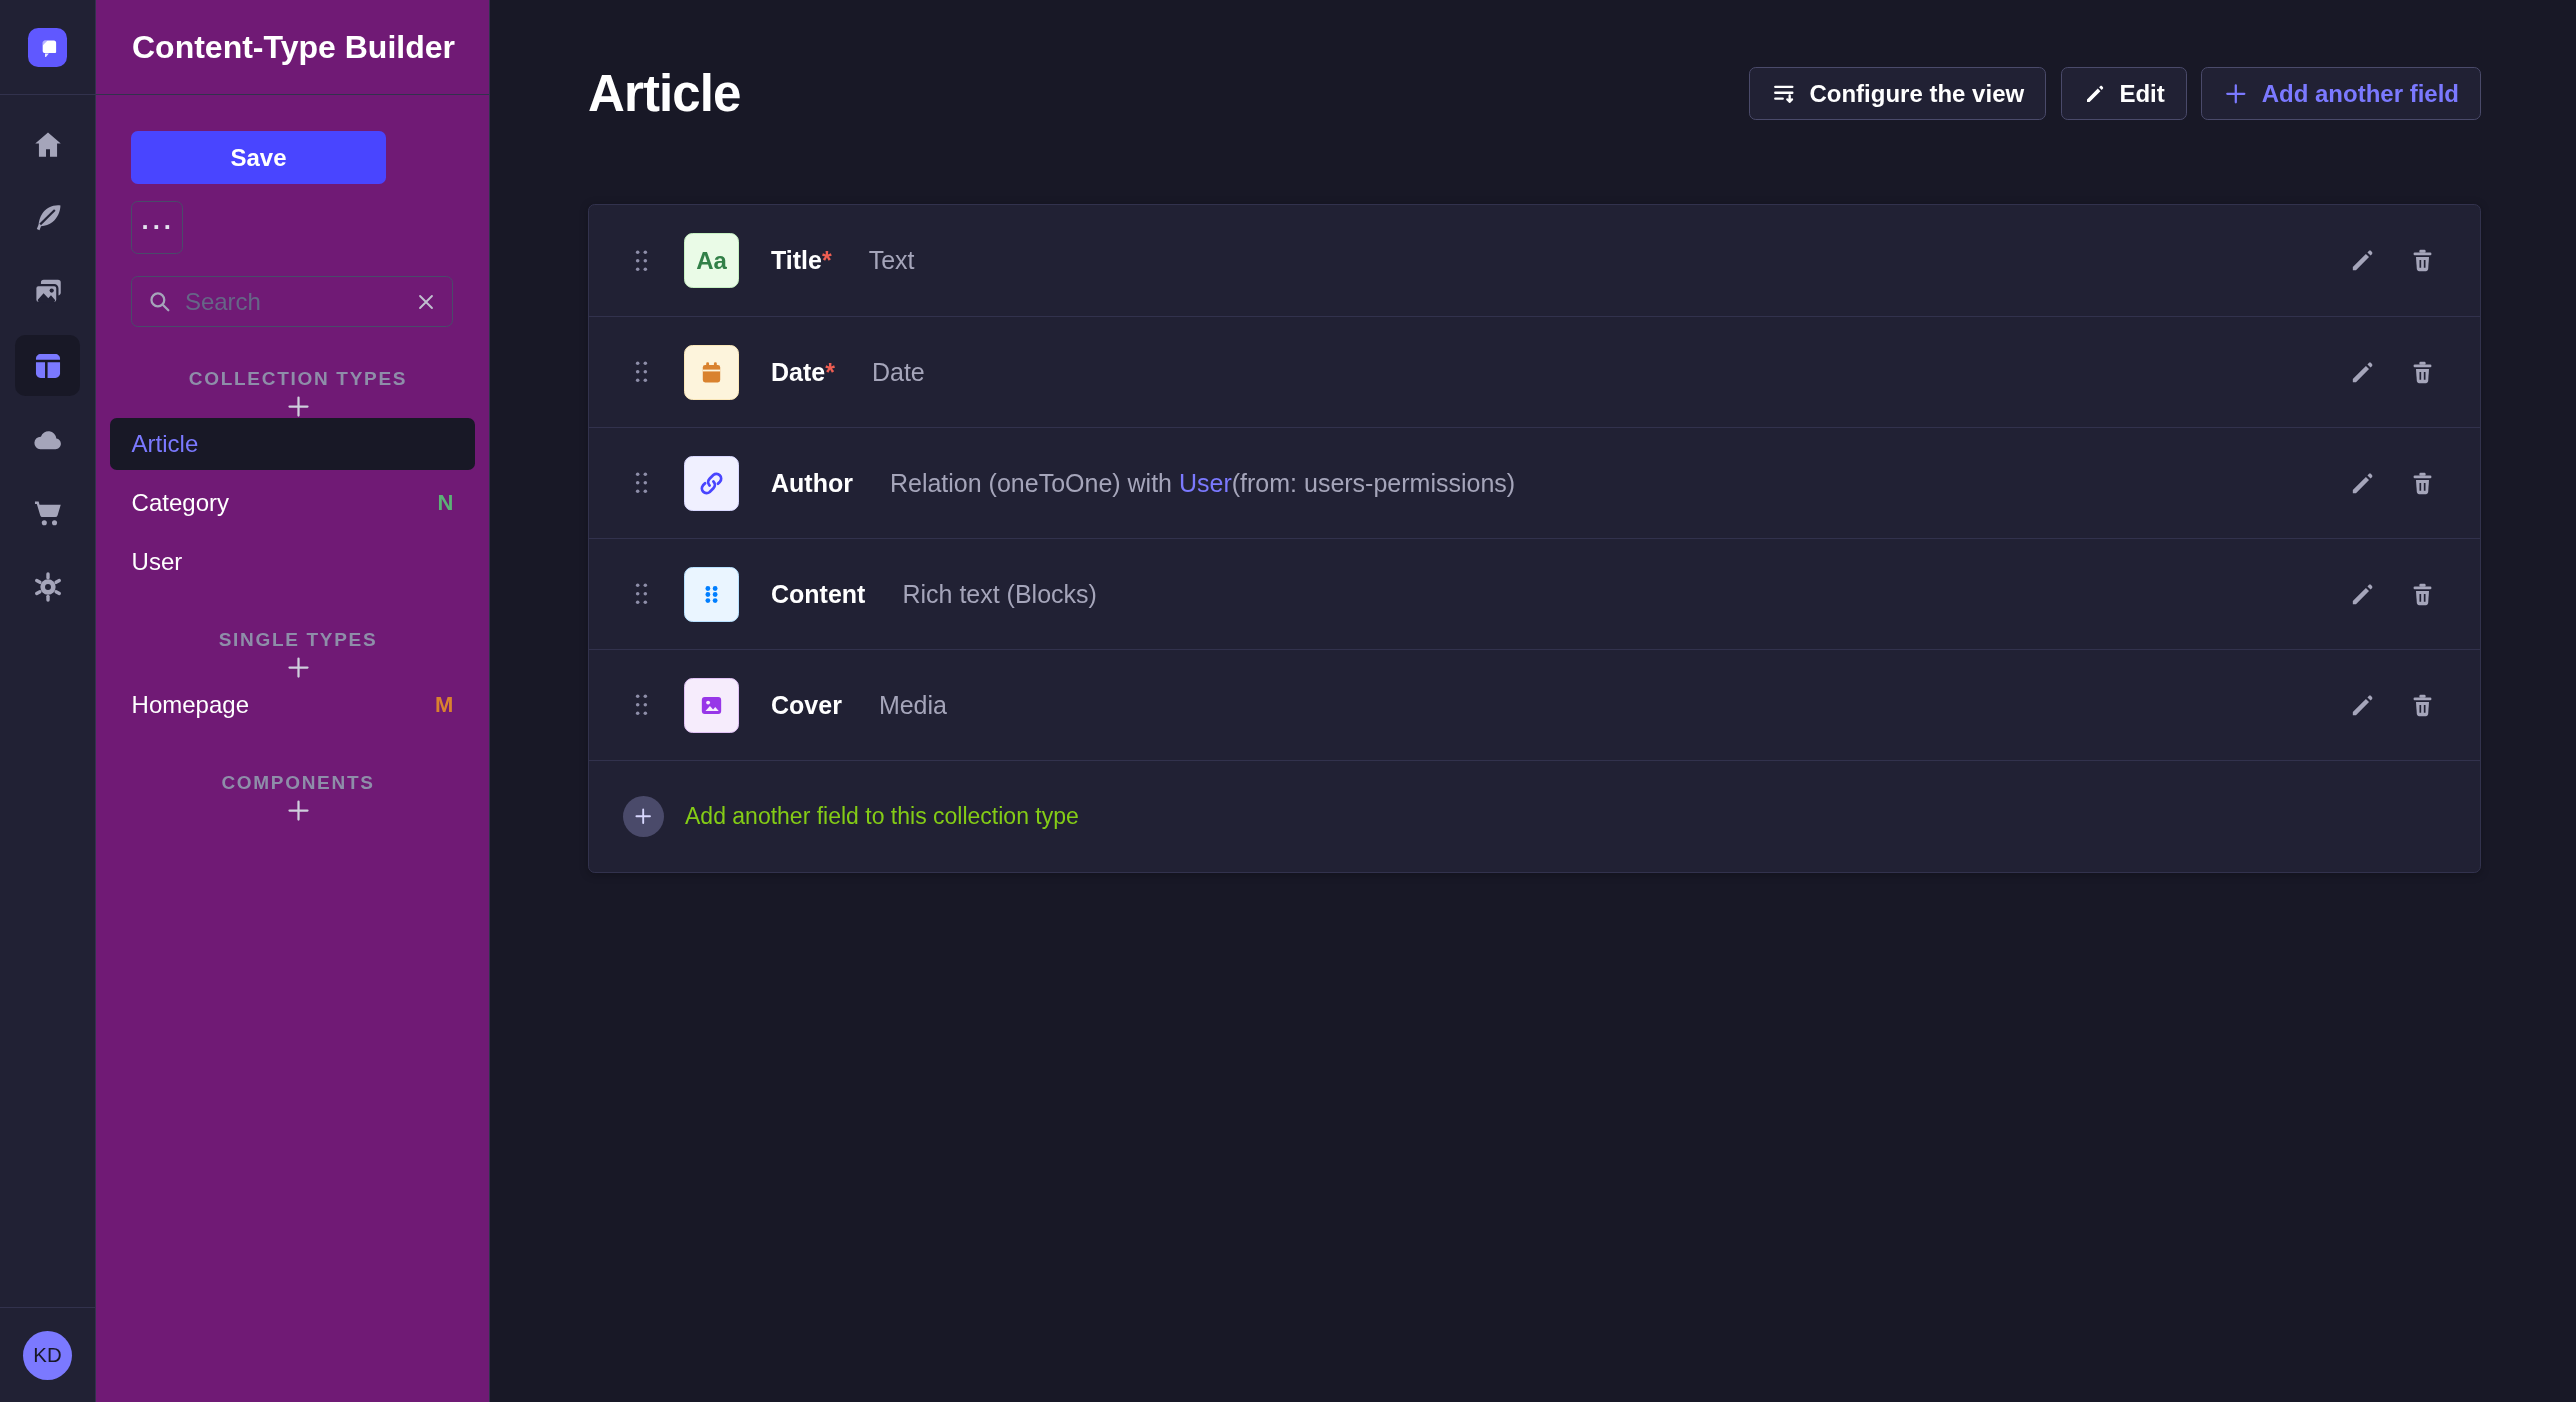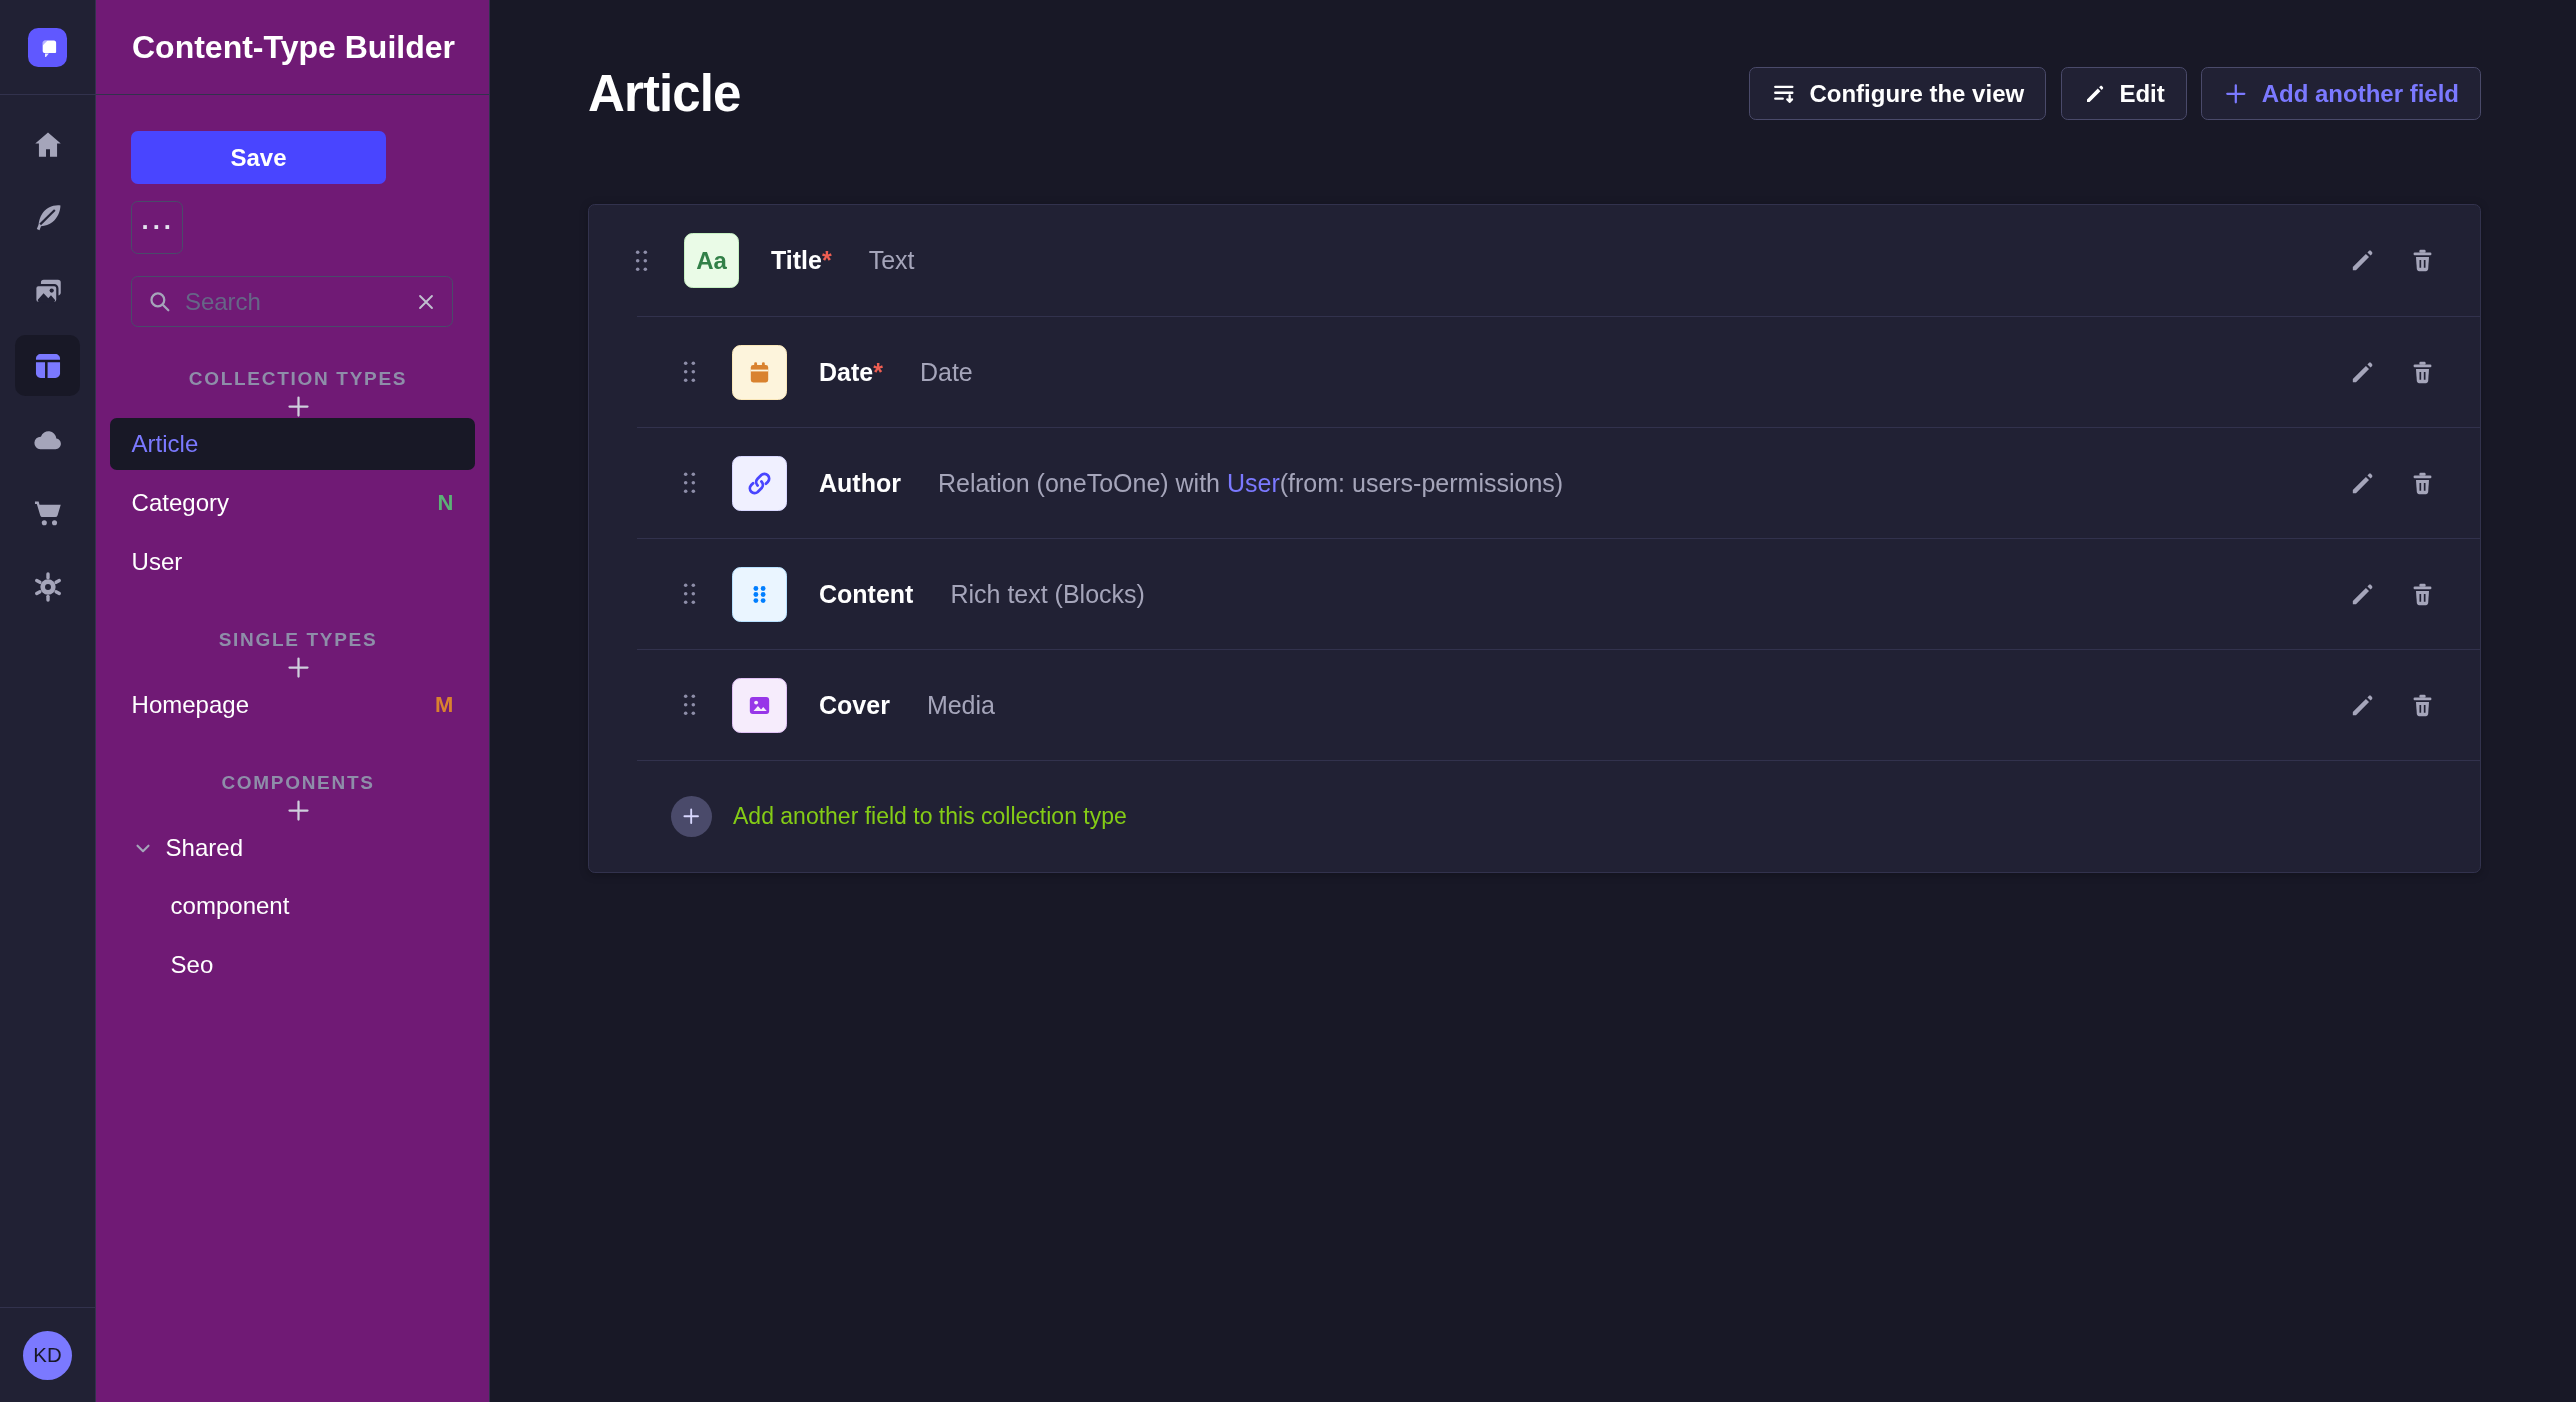--- a/index.html
+++ b/index.html
@@ -110,21 +110,21 @@
     display: flex; align-items: center; gap: 12.8px; color: #ffffff;
     font-size: 24px; font-weight: 600; font-family: inherit; cursor: pointer;
   }
   .hbtn.ghost-primary { color: #7b79ff; }
 
   .fields-card {
     margin-top: 80px; background: #212134; border: 0.9px solid #32324d; border-radius: 6.8px;
     box-shadow: 0 1.7px 8.5px rgba(0,0,0,0.25);
   }
   .field-row { height: 111px; display: flex; align-items: center; padding: 0 42px 0 44px; }
-  .field-row + .field-row, .card-footer { border-top: 0.9px solid #32324d; margin-left: 48px; }
+  .field-row + .field-row, .card-footer { border-top: 0.9px solid #32324d; }
   .drag-handle { width: 17px; margin-right: 34px; color: #8e8ea9; cursor: grab; }
   .tile {
     width: 55px; height: 55px; border-radius: 8.5px; border: 0.9px solid transparent;
     display: flex; align-items: center; justify-content: center; margin-right: 32px; flex: none;
   }
   .tile-text     { background: #eafbe7; border-color: #c6f0c2; color: #328048; font-size: 24px; font-weight: 700; }
   .tile-date     { background: #fdf4dc; border-color: #fae7b9; }
   .tile-relation { background: #f0f0ff; border-color: #d9d8ff; }
   .tile-blocks   { background: #eaf5ff; border-color: #b8e1ff; }
   .tile-media    { background: #f6ecfc; border-color: #e0c1f4; }
@@ -279,36 +279,20 @@
 
   <div class="section">
     <div class="section-head">
       <span class="section-label">COMPONENTS</span>
       <button class="plus-btn">
         <svg width="27" height="27" viewBox="0 0 24 24" fill="none" stroke="currentColor" stroke-width="2" stroke-linecap="round">
             <path d="M12 4v16M4 12h16"></path>
           </svg>
       </button>
     </div>
-    <div class="nav-list">
-      <div class="group-head">
-        <span class="chevron">
-          <svg width="22" height="22" viewBox="0 0 24 24" fill="none" stroke="currentColor" stroke-width="2.3" stroke-linecap="round" stroke-linejoin="round">
-              <path d="M6 9.5 12 15.5 18 9.5"></path>
-            </svg>
-        </span>
-        <span>Shared</span>
-      </div>
-      <div class="nav-item child">
-        <span>component</span>
-      </div>
-      <div class="nav-item child">
-        <span>Seo</span>
-      </div>
-    </div>
   </div>
 </aside>
 
 <main class="main">
   <div class="page-header">
     <h1 class="page-title">Article</h1>
     <div class="header-actions">
       <button class="hbtn">
         <svg width="25.6" height="25.6" viewBox="0 0 24 24" fill="none" stroke="currentColor" stroke-width="2.2" stroke-linecap="round">
             <path d="M4 5.5h16M4 11h16M4 16.5h7"></path>

